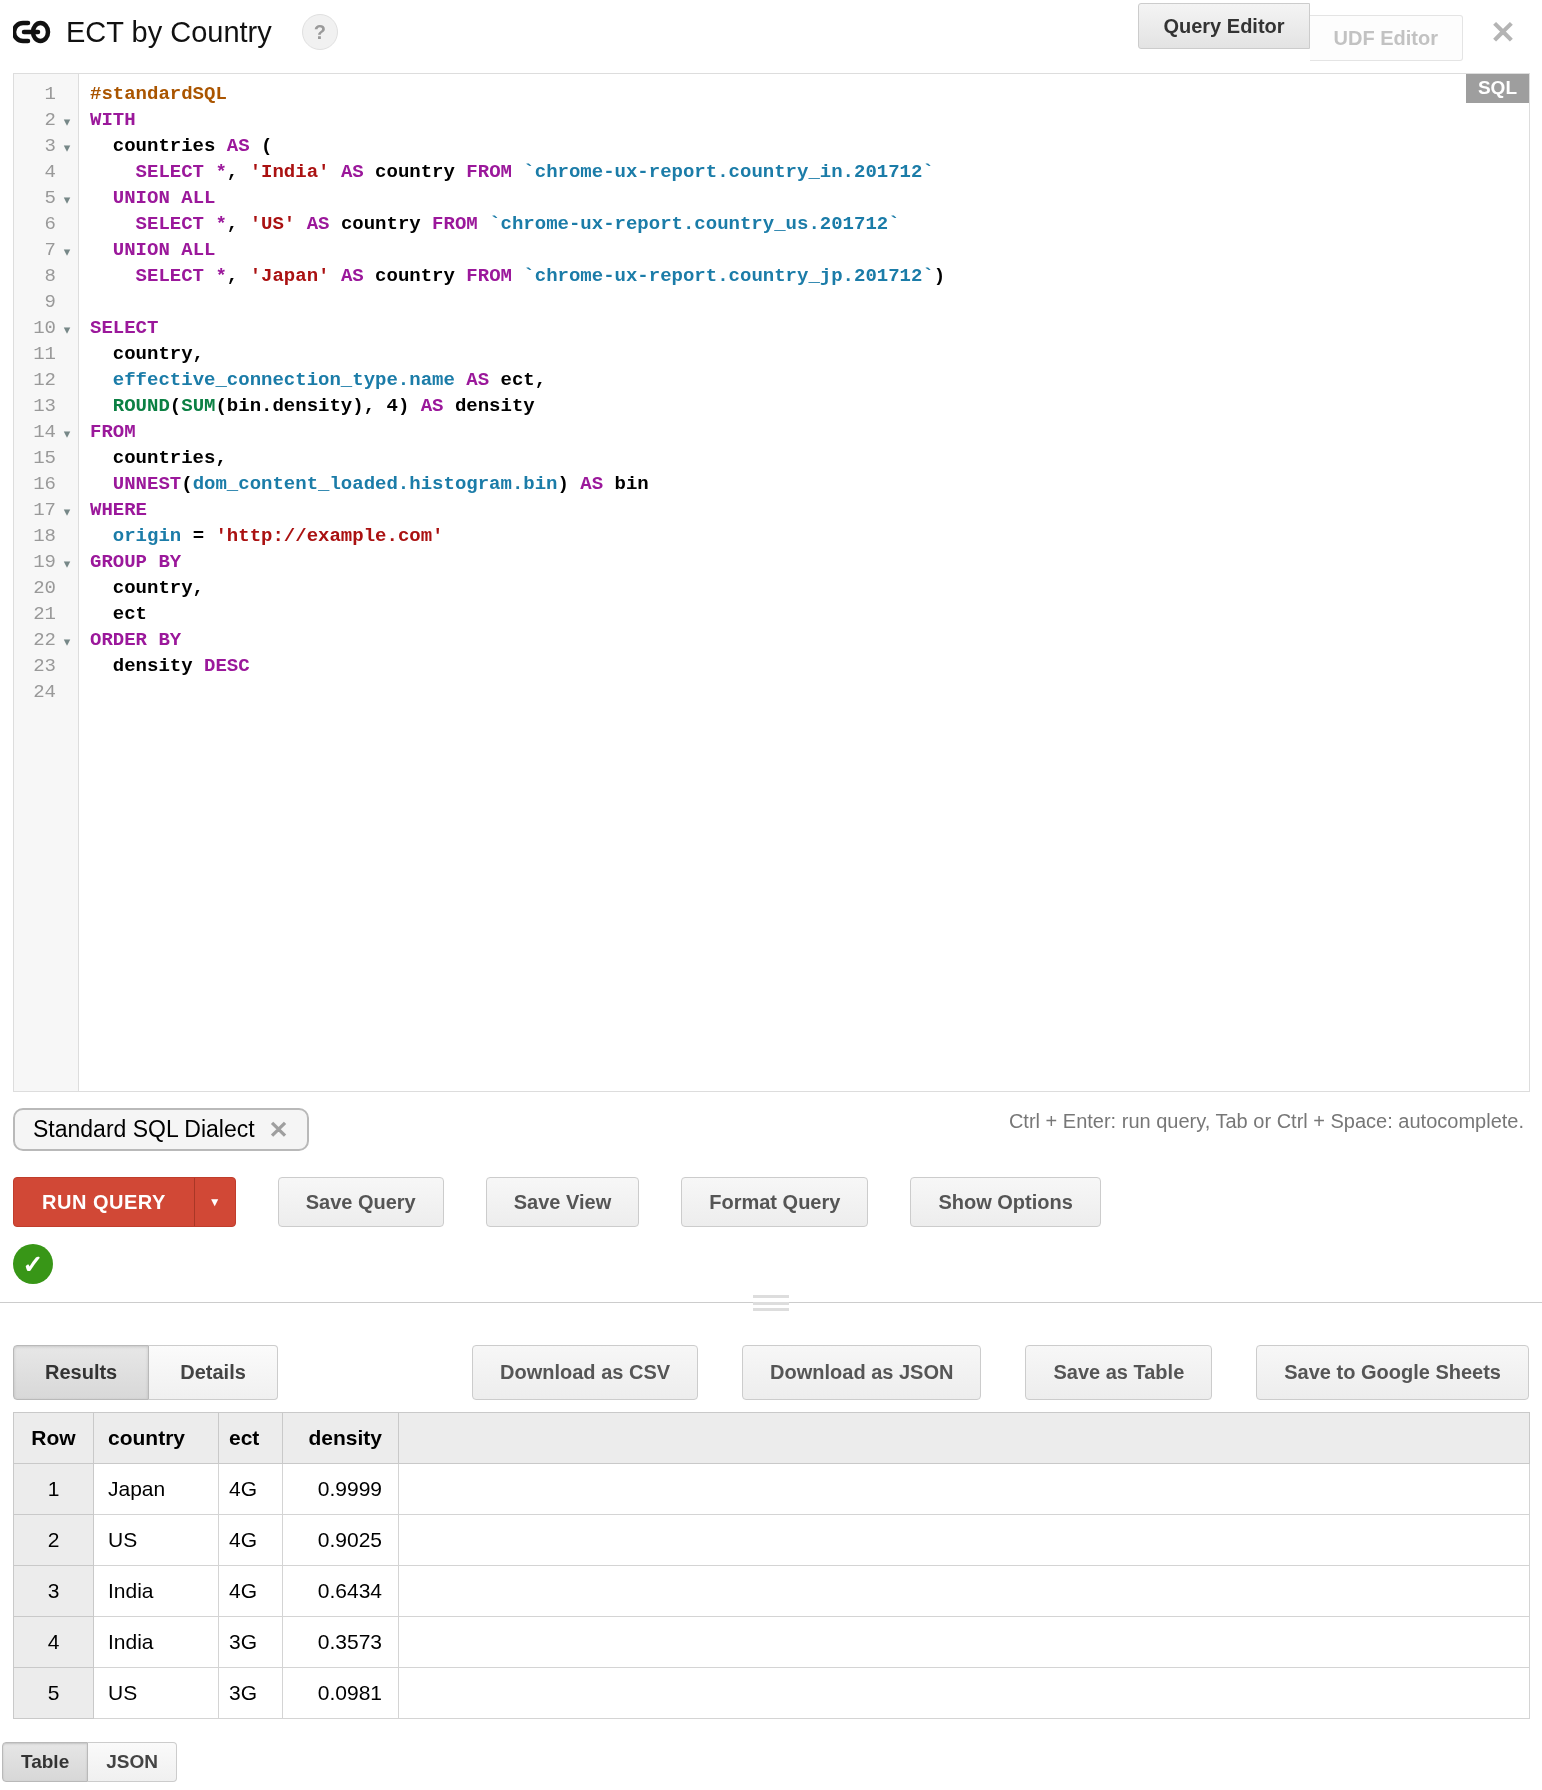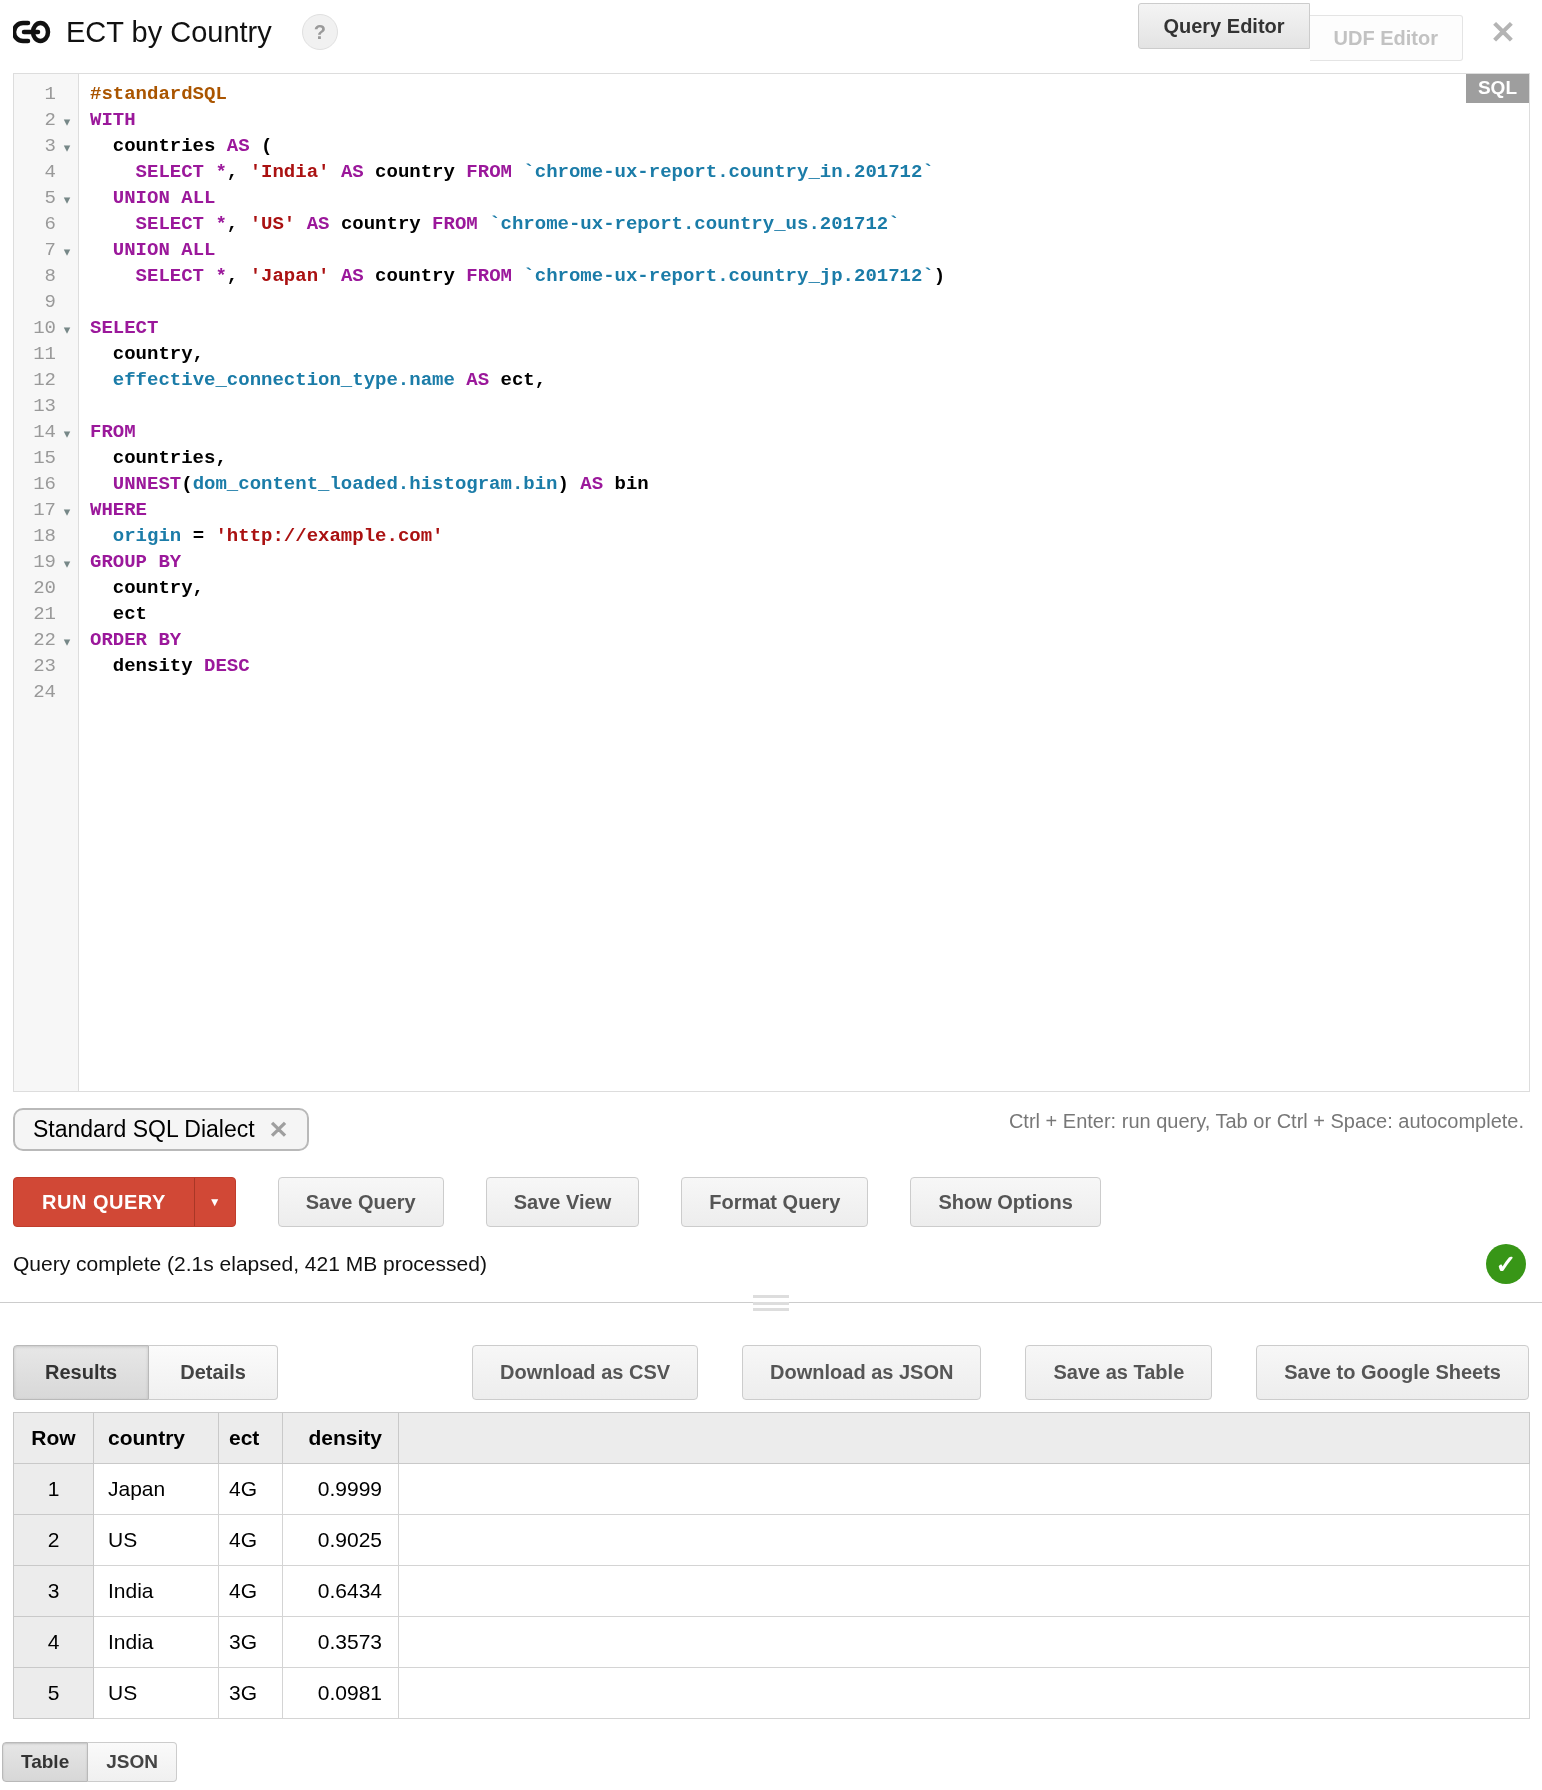--- a/index.html
+++ b/index.html
@@ -166,20 +166,21 @@
         <span class="codetxt"><span style="color: rgb(0, 0, 0);">  country,</span></span>
       </div>
       <div class="cl">
         <span class="ln">12</span>
         <span class="fold"></span>
         <span class="codetxt"><span style="color: rgb(0, 0, 0);">  </span><span style="color: rgb(27, 124, 168);">effective_connection_type.name</span><span style="color: rgb(0, 0, 0);"> </span><span style="color: rgb(155, 24, 155);">AS</span><span style="color: rgb(0, 0, 0);"> ect,</span></span>
       </div>
       <div class="cl">
         <span class="ln">13</span>
         <span class="fold"></span>
+        <span class="codetxt"><span style="color: rgb(0, 0, 0);">  </span><span style="color: rgb(11, 128, 67);">ROUND</span><span style="color: rgb(0, 0, 0);">(</span><span style="color: rgb(11, 128, 67);">SUM</span><span style="color: rgb(0, 0, 0);">(bin.density), 4) </span><span style="color: rgb(155, 24, 155);">AS</span><span style="color: rgb(0, 0, 0);"> density</span></span>
       </div>
       <div class="cl">
         <span class="ln">14</span>
         <span class="fold">▾</span>
         <span class="codetxt"><span style="color: rgb(155, 24, 155);">FROM</span></span>
       </div>
       <div class="cl">
         <span class="ln">15</span>
         <span class="fold"></span>
         <span class="codetxt"><span style="color: rgb(0, 0, 0);">  countries,</span></span>
@@ -247,21 +248,20 @@
   </div>
   <div style="display:flex;gap:42px;">
       <div class="gbtn">Save Query</div>
       <div class="gbtn">Save View</div>
       <div class="gbtn">Format Query</div>
       <div class="gbtn">Show Options</div>
     </div>
 </div>
 
 <div class="status-row">
-  <span class="status-text">Query complete (2.1s elapsed, 421 MB processed)</span>
   <span class="check">✓</span>
 </div>
 
 <div class="splitter">
   <div class="handle">
     <div class="hline"></div>
     <div class="hline"></div>
     <div class="hline"></div>
   </div>
 </div>

